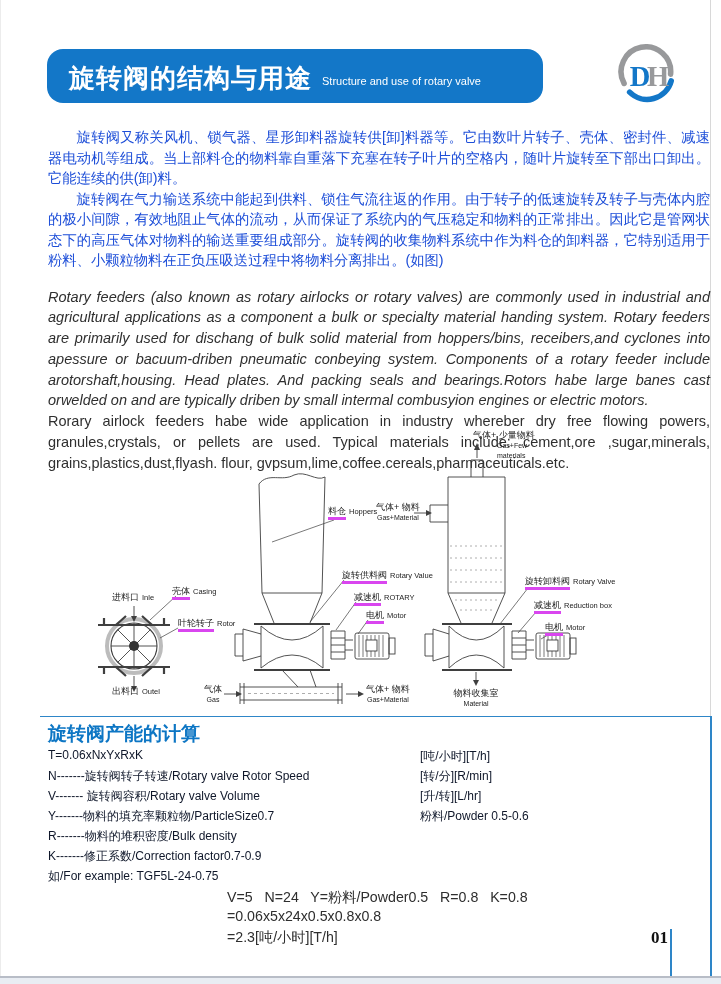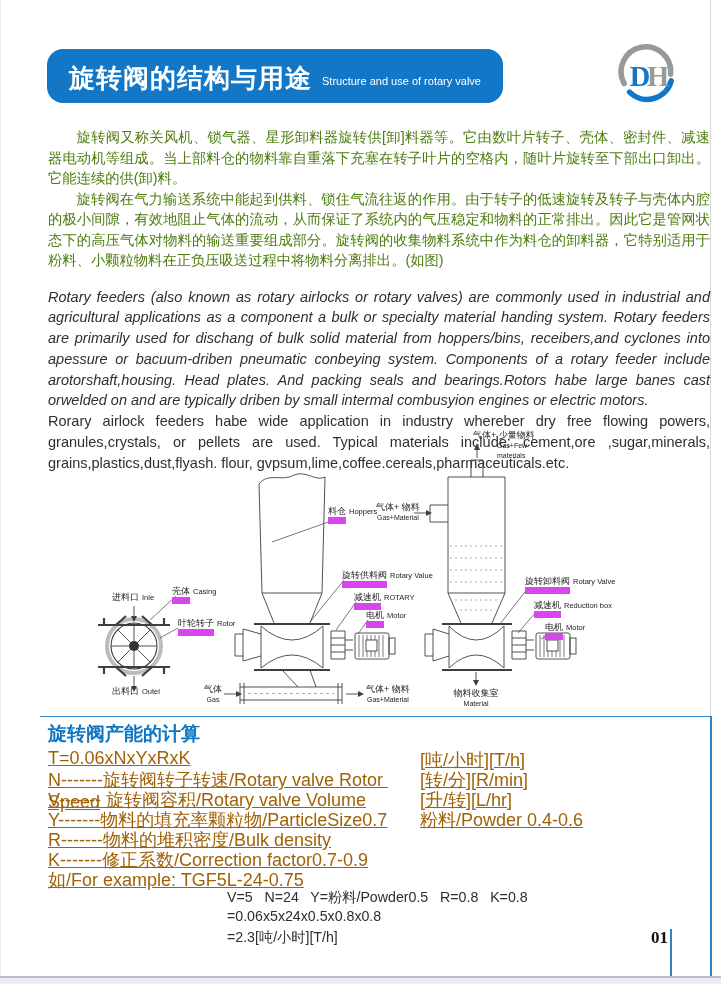--- a/index.html
+++ b/index.html
@@ -6,55 +6,55 @@
   body{width:721px;height:984px;position:relative;overflow:hidden;
        font-family:"Liberation Sans","DejaVu Sans",sans-serif;}
   .page{position:absolute;inset:0;background:#fff;}
   .edge-left{position:absolute;left:0;top:0;width:1px;height:984px;background:#ececec;}
   .edge-right-top{position:absolute;left:710px;top:0;width:1px;height:716px;background:#d8d8d8;}
   .edge-right-bottom{position:absolute;left:710px;top:716px;width:2px;height:262px;background:#2e86c8;}
   .bottom-line{position:absolute;left:0;top:976px;width:721px;height:2px;background:#b8bdc7;}
   .bottom-strip{position:absolute;left:0;top:978px;width:721px;height:6px;background:#e9edf3;}
 
   
-  .banner{position:absolute;left:47px;top:49px;width:456px;height:54px;background:#1377c8;
+  .banner{position:absolute;left:47px;top:49px;width:496px;height:54px;background:#1377c8;
           border-radius:16px;display:flex;align-items:flex-end;padding:0 0 11px 22px;box-sizing:border-box;}
   .banner-zh{color:#fff;font-weight:bold;font-size:26px;line-height:28px;letter-spacing:1px;}
   .banner-en{color:#fff;font-size:11px;line-height:17px;margin-left:10px;padding-bottom:2px;}
 
   
   .logo{position:absolute;left:616px;top:44px;width:62px;height:64px;}
   .logo svg{width:100%;height:100%;}
   .logo text{font-family:"Liberation Serif","DejaVu Serif",serif;font-weight:bold;font-size:46px;}
   .logo .d{fill:#1377c8;}
   .logo .h{fill:#98999b;}
 
   
   .text-col{position:absolute;left:48px;top:127px;width:662px;}
   .text-col p{margin:0;}
-  .zh-p{font-size:14.3px;line-height:20.5px;color:#4d7c0f;text-align:justify;text-indent:2em;}
+  .zh-p{font-size:14.3px;line-height:20.5px;color:#1d4ed8;text-align:justify;text-indent:2em;}
   .en-p{font-size:14.5px;line-height:20.8px;color:#2f2f2f;text-align:justify;}
   .en-p.first{margin-top:16px;font-style:italic;}
 
   
   .diagram{position:absolute;left:48px;top:428px;width:662px;height:290px;}
   .diagram svg.art{position:absolute;left:0;top:0;}
   .dlabel{position:absolute;font-size:9px;line-height:10px;color:#1c1c1c;white-space:nowrap;}
-  .dlabel .zh{display:inline-block;border-bottom:7px solid #d946ef;padding-bottom:0.5px;}
+  .dlabel .zh{display:inline-block;border-bottom:3px solid #d946ef;padding-bottom:0.5px;}
   .dlabel.nound .zh{border-bottom:none;}
   .dlabel .en{font-size:7.5px;color:#222;margin-left:3px;}
   .dlabel.stack{text-align:center;white-space:normal;}
   .dlabel.stack .zh{display:block;border-bottom:none;padding:0;}
   .dlabel.stack .en{display:block;margin:1px 0 0 0;font-size:7px;}
 
   
   .calc-sep{position:absolute;left:40px;top:716px;width:672px;height:1px;background:#2e86c8;}
   .calc-title{position:absolute;left:48px;top:721px;margin:0;font-size:19px;font-weight:bold;color:#0d76c4;}
   .calc-table{position:absolute;left:48px;top:748px;width:662px;}
-  .calc-row{display:flex;height:20px;font-size:18px;color:#a16207;text-decoration:underline;}
+  .calc-row{display:flex;height:20px;font-size:12px;color:#0f172a;}
   .calc-row .f{width:372px;white-space:pre-wrap;}
   .calc-row .u{flex:1;white-space:pre-wrap;}
   .calc-example{padding-left:179px;}
   .calc-example div{height:20px;font-size:14.2px;color:#2e2e2e;white-space:pre-wrap;}
 
   
   .page-num{position:absolute;left:651px;top:928px;font-family:"Liberation Serif","DejaVu Serif",serif;
             font-weight:bold;font-size:17px;color:#111;}
   .page-num-line{position:absolute;left:670px;top:929px;width:2px;height:47px;background:#2e86c8;}
 </style>
@@ -210,21 +210,21 @@
     <div class="calc-row">
       <span class="f">N-------旋转阀转子转速/Rotary valve Rotor Speed</span>
       <span class="u">[转/分][R/min]</span>
     </div>
     <div class="calc-row">
       <span class="f">V------- 旋转阀容积/Rotary valve Volume</span>
       <span class="u">[升/转][L/hr]</span>
     </div>
     <div class="calc-row">
       <span class="f">Y-------物料的填充率颗粒物/ParticleSize0.7</span>
-      <span class="u">粉料/Powder 0.4-0.6</span>
+      <span class="u">粉料/Powder 0.5-0.6</span>
     </div>
     <div class="calc-row">
       <span class="f">R-------物料的堆积密度/Bulk density</span>
     </div>
     <div class="calc-row">
       <span class="f">K-------修正系数/Correction factor0.7-0.9</span>
       <span class="u"></span>
     </div>
     <div class="calc-row">
       <span class="f">如/For example: TGF5L-24-0.75</span>

